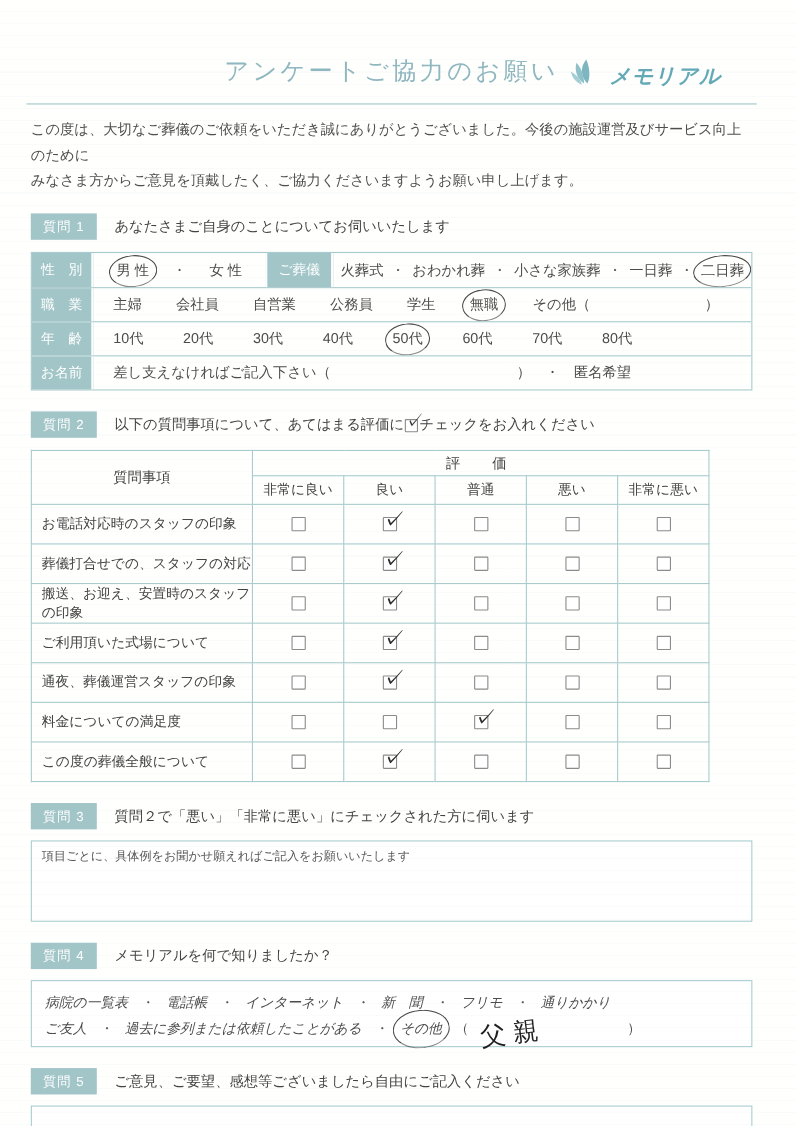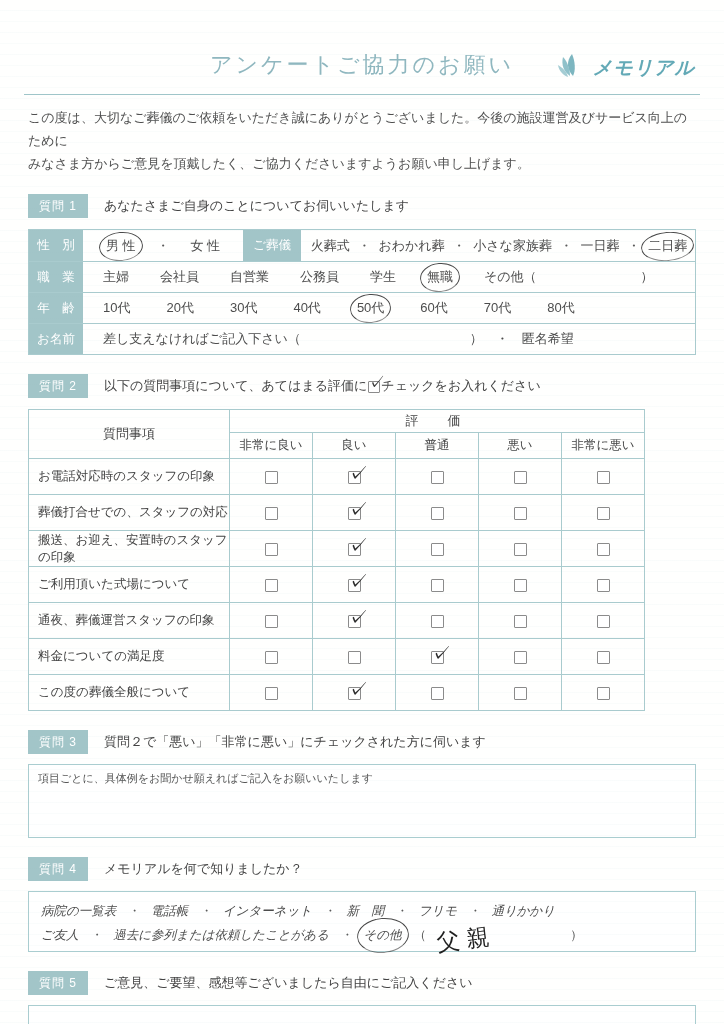--- a/index.html
+++ b/index.html
@@ -1,26 +1,26 @@
 <!DOCTYPE html>
 <html lang="ja"><head>
 <meta charset="utf-8">
 <style>
   * { margin:0; padding:0; box-sizing:border-box; }
   html,body { background:#ffffff; }
   body { font-family:"Liberation Sans", sans-serif; color:#4c4c4c; }
-  .page { position:relative; width:724px; height:1024px; margin:0 auto; background:#fffffe; overflow:hidden; padding:44px 28px 0 28px; }
+  .page { position:relative; width:724px; height:1024px; margin:0 auto; background:#fffffe; overflow:hidden; padding:44px 40px 0 28px; }
   .page::before { content:""; position:absolute; inset:0; pointer-events:none;
     background:repeating-linear-gradient(180deg, transparent 0 10px, rgba(150,192,196,0.05) 10px 11px); }
 
   
   .header { position:relative; height:46px; }
   .title { position:absolute; left:0; right:0; text-align:center; top:6px;
     font-size:22px; letter-spacing:3px; color:#8fb7bf; font-weight:400; }
-  .logo { position:absolute; right:1px; top:8px; display:flex; align-items:center; gap:6px;text-align:center; }
+  .logo { position:absolute; right:28px; top:8px; display:flex; align-items:center; gap:6px;text-align:center; }
   .logo-text { font-size:19px; font-style:italic; font-weight:bold; color:#63a9b6; letter-spacing:1px; }
   .rule { border:none; border-top:1.5px solid #9fc5c9; margin:4px -4px 0 -4px; }
 
   
   .intro { margin-top:12px; font-size:13px; line-height:1.75; color:#4f4f4f; }
 
   
   .q-line { display:flex; align-items:center; gap:16px; }
   .badge { flex:0 0 auto; width:60px; text-align:center; background:#a2c5c8; color:#ffffff;
     font-size:12px; letter-spacing:1px; padding:4px 0 3px 0; }

